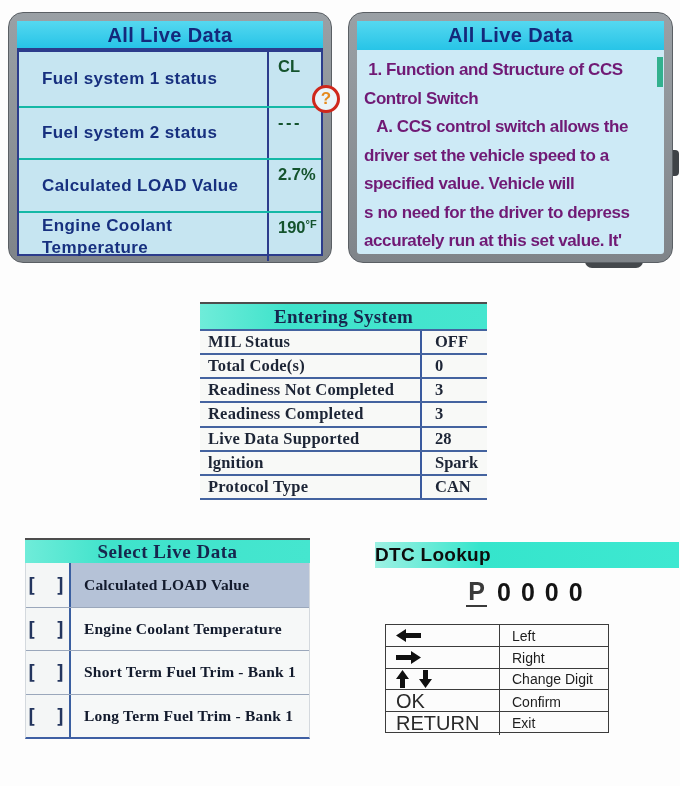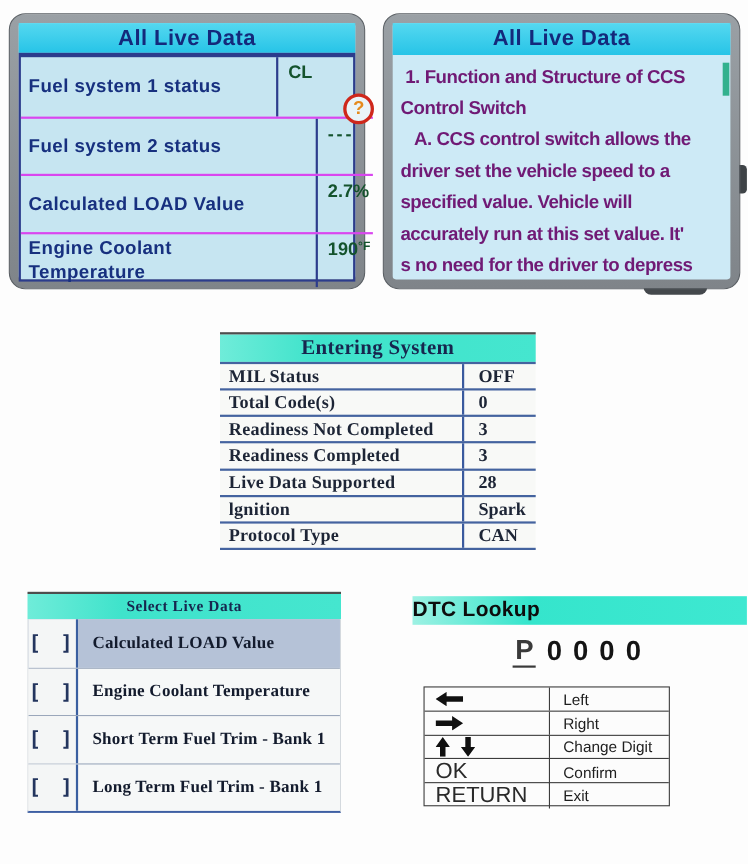--- a/index.html
+++ b/index.html
@@ -24,22 +24,22 @@
   .side-button { position:absolute; width:9px; height:26px; background:#3f4347; border-radius:0 4px 4px 0; }
   .bottom-tab  { position:absolute; width:58px; height:22px; background:#44484c; border-radius:0 0 7px 7px; }
 
   
   .screen-a { background:#c6e5f1; border:0; }
   .lt-body {
     height:206px; display:grid; grid-template-rows:54px 52px 53px auto;
     border-left:2px solid #2c3c8c; border-right:2px solid #2c3c8c; border-bottom:2px solid #2c3c8c;
     border-top:2px solid #2c3c8c;
   }
-  .lt-row { display:grid; grid-template-columns:232px auto; }
-  .lt-row + .lt-row { border-top:2px solid #d946ef;gap:36px; }
+  .lt-row { display:grid; grid-template-columns:232px auto;padding-left:16px; }
+  .lt-row + .lt-row { border-top:2px solid #14b8a6; }
   .lt-label {
     display:flex; align-items:center; padding:2px 4px 2px 7px;
     color:#17307f; font-weight:700; font-size:17px; letter-spacing:0.4px; line-height:22px;
   }
   .lt-value {
     border-left:2px solid #2c3c8c; padding:5px 2px 0 9px;
     color:#14532d; font-weight:700; font-size:16.5px;
   }
   .lt-value .unit { font-size:11px; vertical-align:5px; letter-spacing:0; }
   .val-dashes { letter-spacing:2.5px; }
@@ -72,21 +72,21 @@
   .es-rows { height:171px; display:flex; flex-direction:column; border-top:2px solid #44639f; }
   .es-row { flex:1; display:grid; grid-template-columns:222px auto; border-bottom:2px solid #44639f; }
   .es-label, .es-value {
     display:flex; align-items:center;
     font-family:"Liberation Serif", serif; font-weight:700; font-size:16.5px; color:#1d2536;
   }
   .es-label { padding-left:8px; border-right:2px solid #3a5a9e; letter-spacing:0.2px; }
   .es-value { padding-left:13px; }
 
   .sl-panel { position:absolute; left:25px; top:538px; width:285px; }
-  .sl-panel .teal-header { height:25px; line-height:24px; font-size:14px; letter-spacing:0.5px; }
+  .sl-panel .teal-header { height:25px; line-height:24px; font-size:19px; letter-spacing:0.5px; }
   .sl-rows { border-left:1px solid #d4d9de; border-right:1px solid #d4d9de; border-bottom:2px solid #3e5fa3; }
   .sl-row { height:43.5px; display:grid; grid-template-columns:45px auto; background:#f6f8f8; }
   .sl-row + .sl-row { border-top:1px solid #9aa7bb; }
   .sl-check {
     display:flex; align-items:center; justify-content:center;
     border-right:2px solid #3a5fa0; background:#f4f6f6;
   }
   .sl-check .bracket {
     font-family:"DejaVu Sans Mono", monospace; font-size:19px; font-weight:600;
     color:#23355e; letter-spacing:3px; white-space:pre;
@@ -164,22 +164,22 @@
 
   <div class="device" style="left:348px; top:12px; width:325px; height:251px;">
     <div class="screen screen-b">
       <div class="screen-header">All Live Data</div>
       <div class="lb-body">
         <div class="lb-line"> 1. Function and Structure of CCS</div>
         <div class="lb-line">Control Switch</div>
         <div class="lb-line">   A. CCS control switch allows the</div>
         <div class="lb-line">driver set the vehicle speed to a</div>
         <div class="lb-line">specified value. Vehicle will</div>
+        <div class="lb-line">s no need for the driver to depress</div>
         <div class="lb-line">accurately run at this set value. It'</div>
-        <div class="lb-line">s no need for the driver to depress</div>
       </div>
       <div class="scroll-thumb"></div>
     </div>
   </div>
 
   <div class="es-table">
     <div class="teal-header">Entering System</div>
     <div class="es-rows">
       <div class="es-row">
         <div class="es-label">MIL Status</div>

